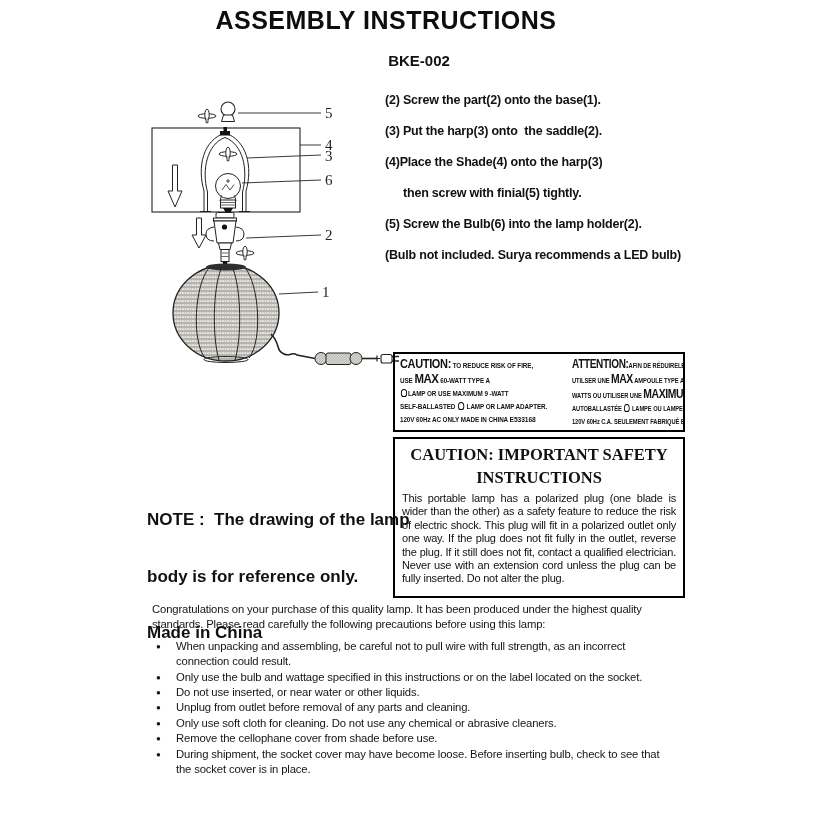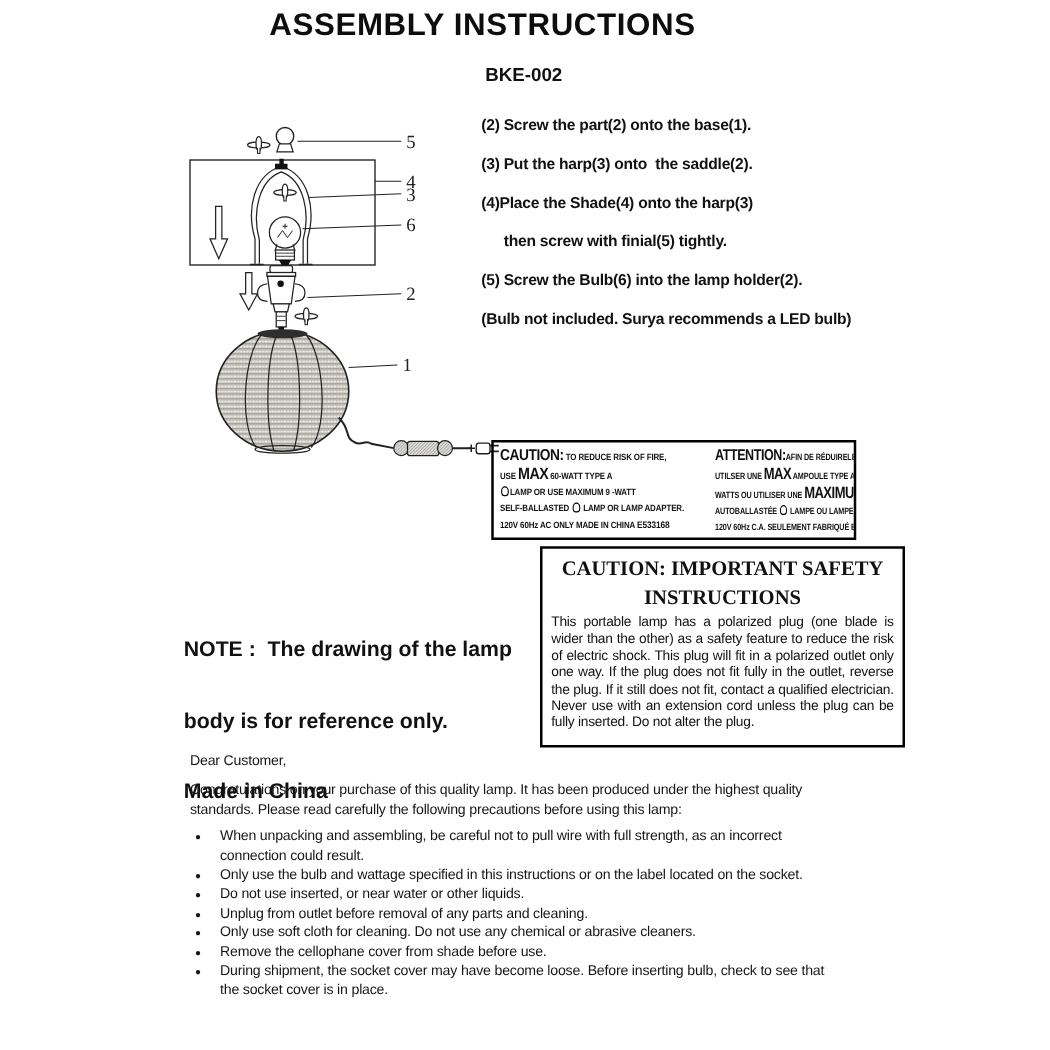--- a/index.html
+++ b/index.html
@@ -30,21 +30,21 @@
            font-size:7.2px;line-height:13px;letter-spacing:-.1px;}
   .label-col.fr .cl-line{transform:scaleX(.80);}
   .cl-head{font-size:12.5px;letter-spacing:-.4px;}
   .cl-max{font-size:13px;letter-spacing:-.5px;}
   .cl-cert{font-size:7.6px;}
   .bulb-ic{display:inline-block;width:5px;height:6px;border:1px solid #000;
            border-radius:50% 50% 42% 42%;vertical-align:-1px;margin:0 1px;}
 
   
   .safety-box{position:absolute;left:393px;top:437px;width:292px;height:161px;
-              border:2px solid #000;box-sizing:border-box;margin-left:39px;}
+              border:2px solid #000;box-sizing:border-box;}
   .safety-title{font-family:"Liberation Serif",serif;font-weight:700;font-size:16.5px;
                 text-align:center;line-height:23px;margin-top:4px;}
   .safety-body{padding:3px 7px 0 7px;font-size:11px;line-height:13.4px;
                letter-spacing:-.2px;text-align:justify;}
 
   
   .note{position:absolute;left:147px;top:474px;width:240px;font-size:17px;
         font-weight:700;line-height:18.7px;white-space:pre;}
 
   
@@ -202,21 +202,20 @@
     <div class="safety-body">This portable lamp has a polarized plug (one blade is wider than the other) as a safety feature to reduce the risk of electric shock. This plug will fit in a polarized outlet only one way. If the plug does not fit fully in the outlet, reverse the plug. If it still does not fit, contact a qualified electrician. Never use with an extension cord unless the plug can be fully inserted. Do not alter the plug.</div>
   </div>
 
   <div class="note">
     <div>NOTE :  The drawing of the lamp</div>
     <div>body is for reference only.</div>
     <div>Made in China</div>
   </div>
 
   <div class="customer">
-    <div class="salutation">Dear Customer,</div>
     <div class="intro">Congratulations on your purchase of this quality lamp. It has been produced under the highest quality standards. Please read carefully the following precautions before using this lamp:</div>
     <ul class="precautions">
       <li>When unpacking and assembling, be careful not to pull wire with full strength, as an incorrect connection could result.</li>
       <li>Only use the bulb and wattage specified in this instructions or on the label located on the socket.</li>
       <li>Do not use inserted, or near water or other liquids.</li>
       <li>Unplug from outlet before removal of any parts and cleaning.</li>
       <li>Only use soft cloth for cleaning. Do not use any chemical or abrasive cleaners.</li>
       <li>Remove the cellophane cover from shade before use.</li>
       <li>During shipment, the socket cover may have become loose. Before inserting bulb, check to see that the socket cover is in place.</li>
     </ul>

